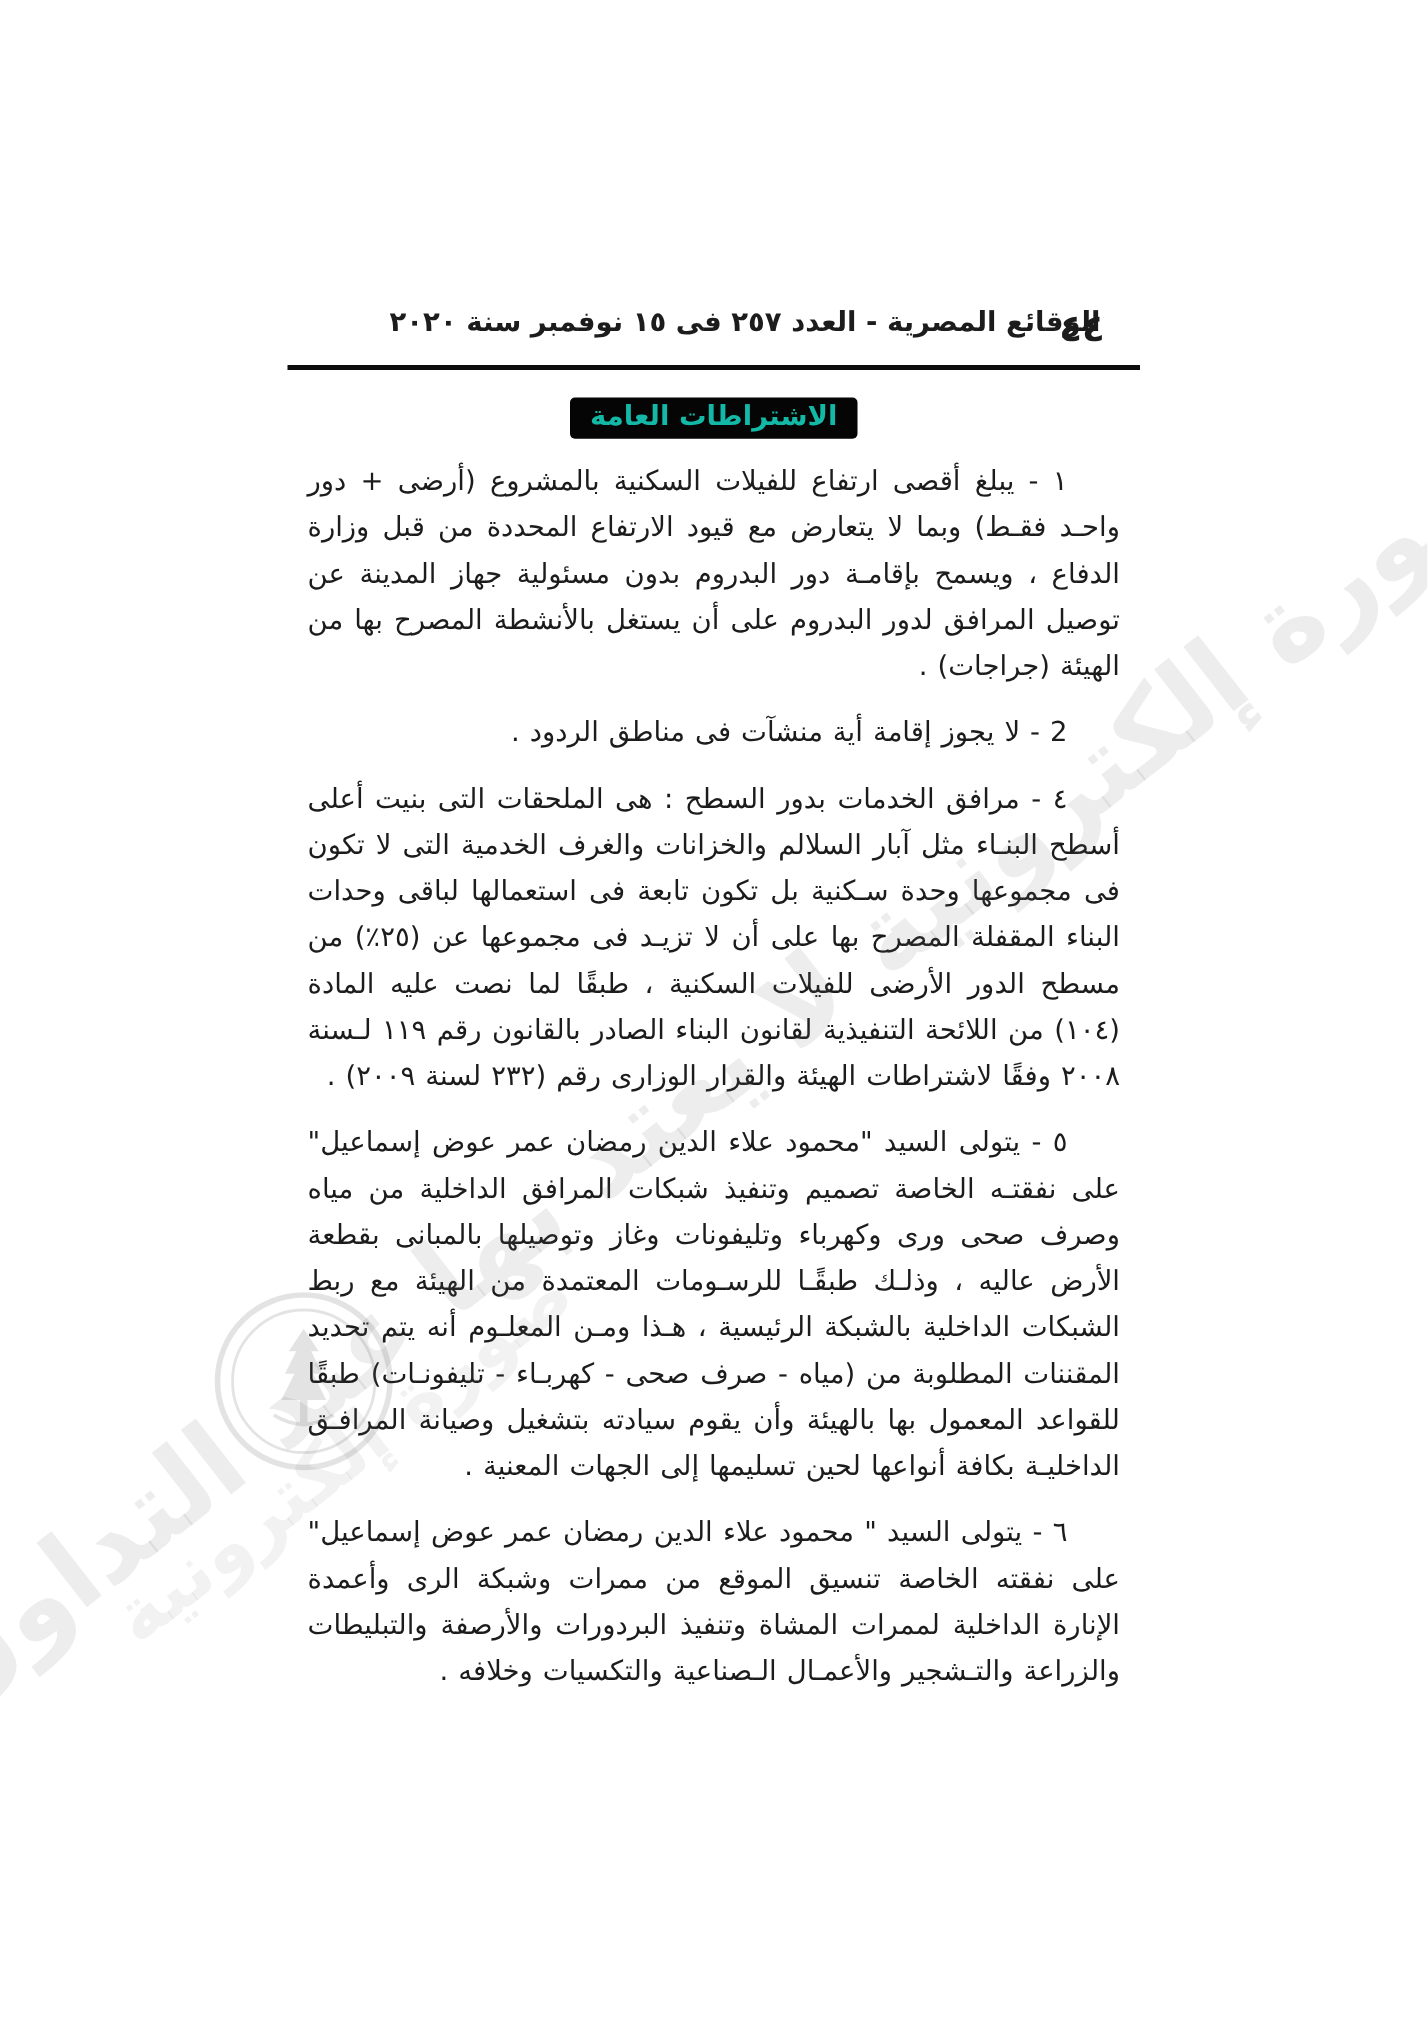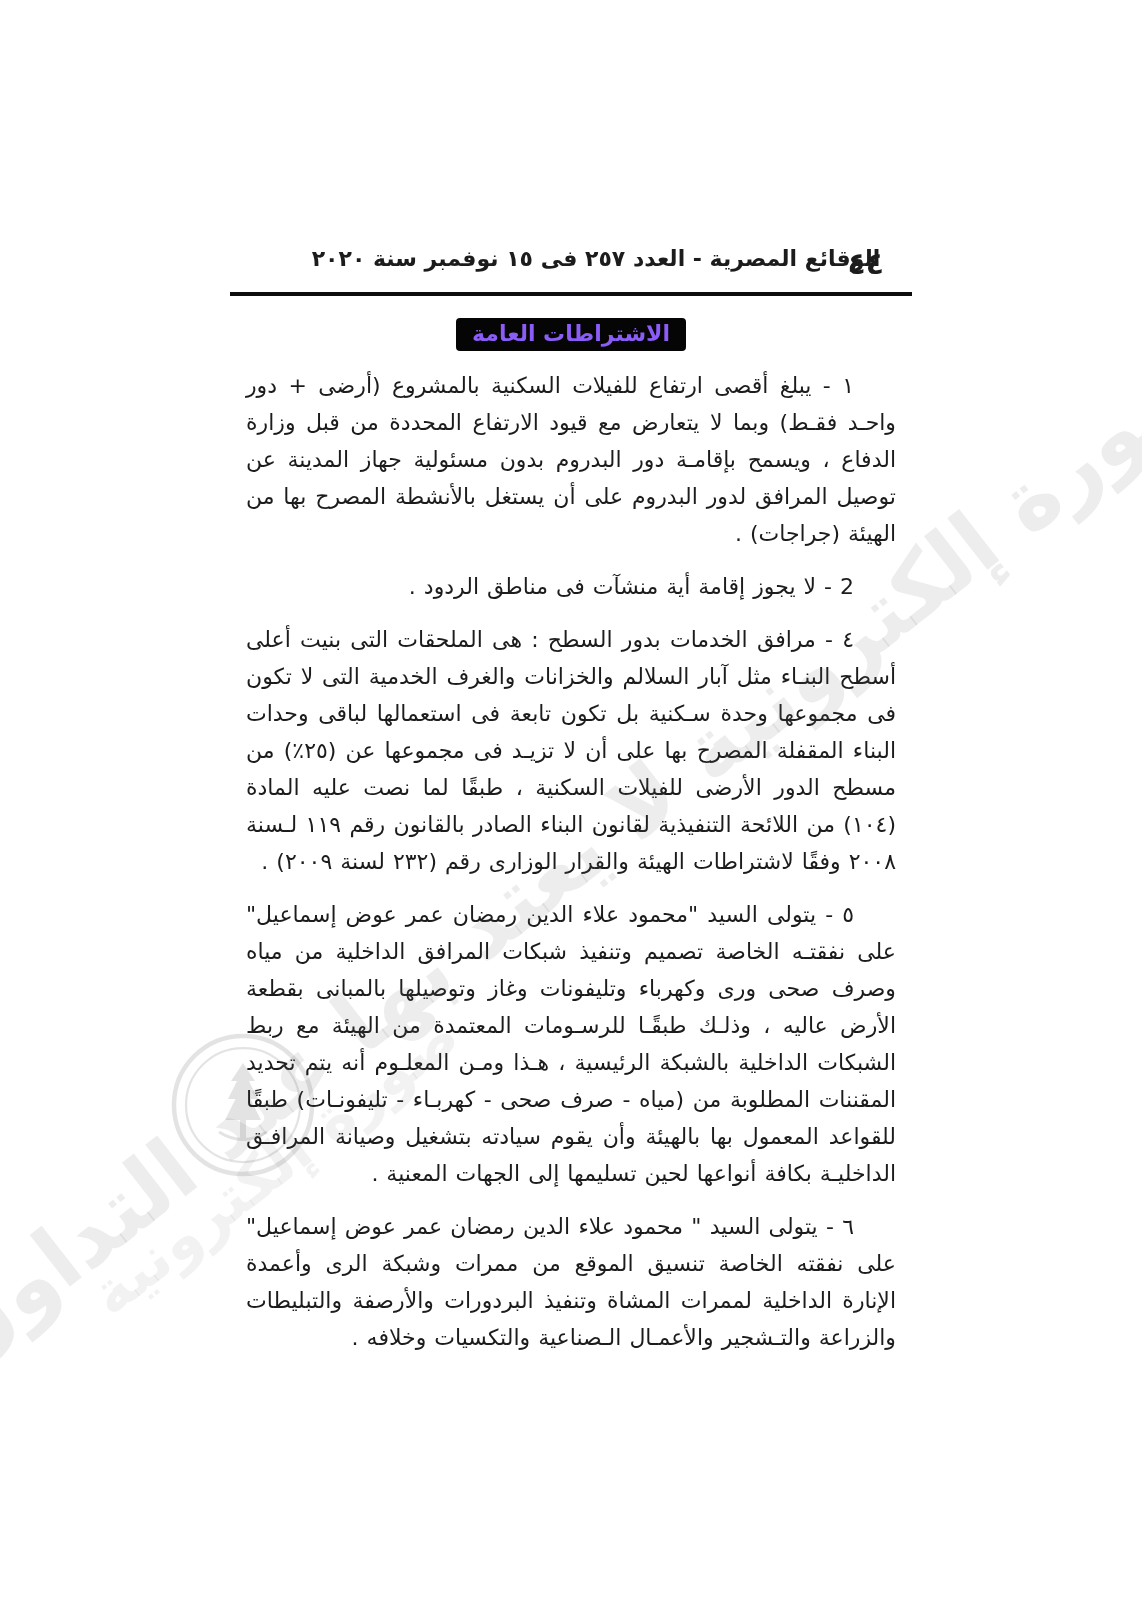--- a/index.html
+++ b/index.html
@@ -47,21 +47,21 @@
     margin-top: 4px;
   }
   .section-heading-wrap {
     text-align: center;
     margin-top: 22px;
     margin-bottom: 14px;
   }
   .section-heading {
     display: inline-block;
     background: #050505;
-    color: #8b5cf6;
+    color: #14b8a6;
     font-size: 22px;
     font-weight: 700;
     padding: 3px 16px 5px 16px;
     border-radius: 4px;
   }
   .para {
     margin: 16px;
     font-size: 22px;
     line-height: 37px;
     text-align: justify;

